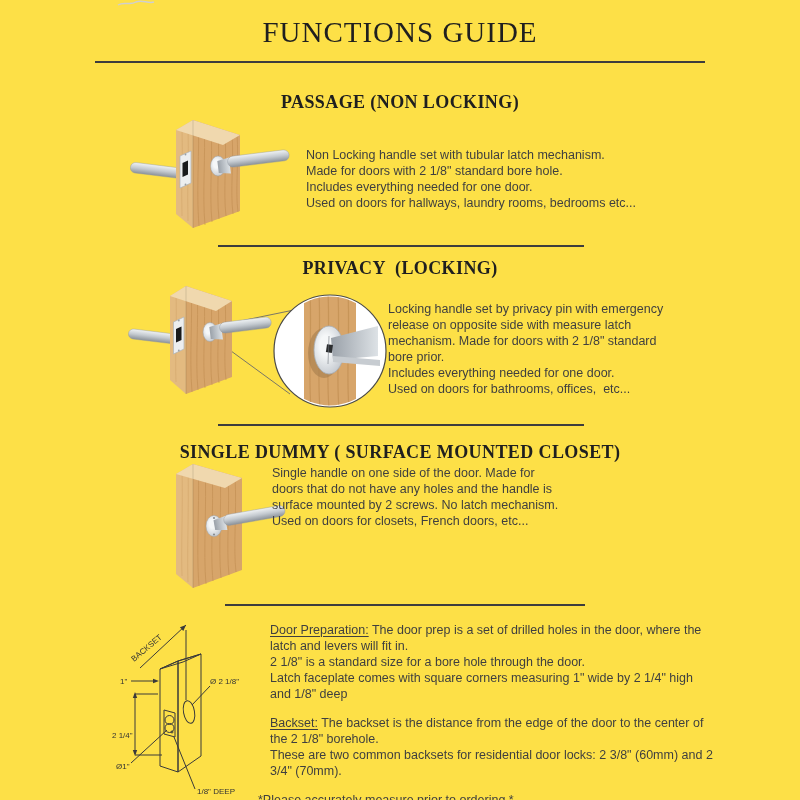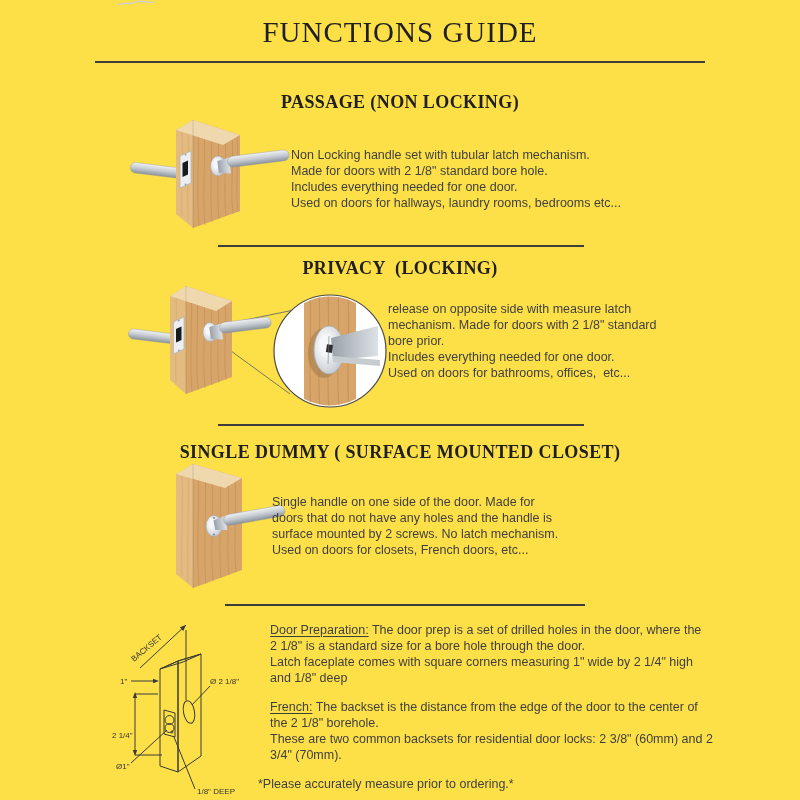--- a/index.html
+++ b/index.html
@@ -90,21 +90,21 @@
         <circle cx="55.5" cy="76.5" r="0.9" fill="#9aa0a6"></circle>
     </g>
 
     <ellipse cx="88" cy="58" rx="7.5" ry="10" fill="url(#gRose)" stroke="#9aa0a7" stroke-width="0.5"></ellipse>
     <g transform="rotate(-7 96 58)">
       <polygon points="88,52 100,50 100,66 88,64" fill="url(#gCone)"></polygon>
       <rect x="98" y="49" width="62" height="11" rx="5.5" fill="url(#gMetal)" stroke="#9098a0" stroke-width="0.4"></rect>
     </g>
   </svg>
 
-  <div class="body-text" style="left:291px;top:147px">
+  <div class="body-text" style="left:306px;top:147px">
     <div class="tline">Non Locking handle set with tubular latch mechanism.</div>
     <div class="tline">Made for doors with 2 1/8" standard bore hole.</div>
     <div class="tline">Includes everything needed for one door.</div>
     <div class="tline">Used on doors for hallways, laundry rooms, bedrooms etc...</div>
   </div>
 
   <div class="rule rule-sec" style="top:245px"></div>
 
   <div class="h2 serif" style="top:258px">PRIVACY  (LOCKING)</div>
 
@@ -164,20 +164,21 @@
         <ellipse cx="201" cy="74" rx="15" ry="24" fill="url(#gRose)" stroke="#a7adb4" stroke-width="0.8"></ellipse>
         <polygon points="203,62 250,50 250,80 205,84" fill="url(#gCone)"></polygon>
         <polygon points="205,80 252,84 252,90 205,86" fill="#c7ccd1"></polygon>
         <rect x="198.5" y="68.5" width="6" height="8" fill="#2c2e30" transform="rotate(8 201 72)"></rect>
         <line x1="201" y1="60" x2="200" y2="88" stroke="#6b7178" stroke-width="0.8" opacity="0.7"></line>
       </g>
     </g>
   </svg>
 
   <div class="body-text" style="left:388px;top:301px">
+    <div class="tline">Locking handle set by privacy pin with emergency</div>
     <div class="tline">release on opposite side with measure latch</div>
     <div class="tline">mechanism. Made for doors with 2 1/8" standard</div>
     <div class="tline">bore prior.</div>
     <div class="tline">Includes everything needed for one door.</div>
     <div class="tline">Used on doors for bathrooms, offices,  etc...</div>
   </div>
 
   <div class="rule rule-sec" style="top:424px"></div>
 
   <div class="h2 serif" style="top:442px">SINGLE DUMMY ( SURFACE MOUNTED CLOSET)</div>
@@ -201,21 +202,21 @@
     </g>
     <ellipse cx="68" cy="68" rx="8" ry="10.5" fill="url(#gRose)" stroke="#9aa0a7" stroke-width="0.5"></ellipse>
     <circle cx="68" cy="60" r="1.1" fill="#878d94"></circle>
     <circle cx="68" cy="76.5" r="1.1" fill="#878d94"></circle>
     <g transform="rotate(-10 80 64)">
       <polygon points="68,60 80,58 80,72 68,70" fill="url(#gCone)"></polygon>
       <rect x="78" y="57" width="62" height="11" rx="5.5" fill="url(#gMetal)" stroke="#9098a0" stroke-width="0.4"></rect>
     </g>
   </svg>
 
-  <div class="body-text" style="left:272px;top:494px">
+  <div class="body-text" style="left:272px;top:465px">
     <div class="tline">Single handle on one side of the door. Made for</div>
     <div class="tline">doors that do not have any holes and the handle is</div>
     <div class="tline">surface mounted by 2 screws. No latch mechanism.</div>
     <div class="tline">Used on doors for closets, French doors, etc...</div>
   </div>
 
   <div class="rule rule-sec" style="top:604px;left:225px;width:360px"></div>
 
   <svg class="illu" style="left:98px;top:614px" width="175" height="186" viewBox="0 0 175 186">
     <g stroke="#3a3a3a" stroke-width="1" fill="none">
@@ -254,26 +255,27 @@
     <text x="22" y="70" font-size="8">1"</text>
     <text x="14" y="124" font-size="8">2 1/4"</text>
     <text x="112" y="70" font-size="8">Ø 2 1/8"</text>
     <text x="18" y="155" font-size="8">Ø1"</text>
     <text x="99" y="180" font-size="8">1/8" DEEP</text>
   </svg>
 
   <div class="body-text" style="left:258px;top:622px;width:470px">
     <div class="para">
       <div><span class="u">Door Preparation:</span><span> The door prep is a set of drilled holes in the door, where the</span></div>
+      <div class="tline">latch and levers will fit in.</div>
       <div class="tline">2 1/8" is a standard size for a bore hole through the door.</div>
       <div class="tline">Latch faceplate comes with square corners measuring 1" wide by 2 1/4" high</div>
       <div class="tline">and 1/8" deep</div>
     </div>
     <div class="para">
-      <div><span class="u">French:</span><span> The backset is the distance from the edge of the door to the center of</span></div>
+      <div><span class="u">Backset:</span><span> The backset is the distance from the edge of the door to the center of</span></div>
       <div class="tline">the 2 1/8" borehole.</div>
       <div class="tline">These are two common backsets for residential door locks: 2 3/8" (60mm) and 2</div>
       <div class="tline">3/4" (70mm).</div>
     </div>
     <div class="tline">*Please accurately measure prior to ordering.*</div>
   </div>
 
 </div>
 
 </body></html>

